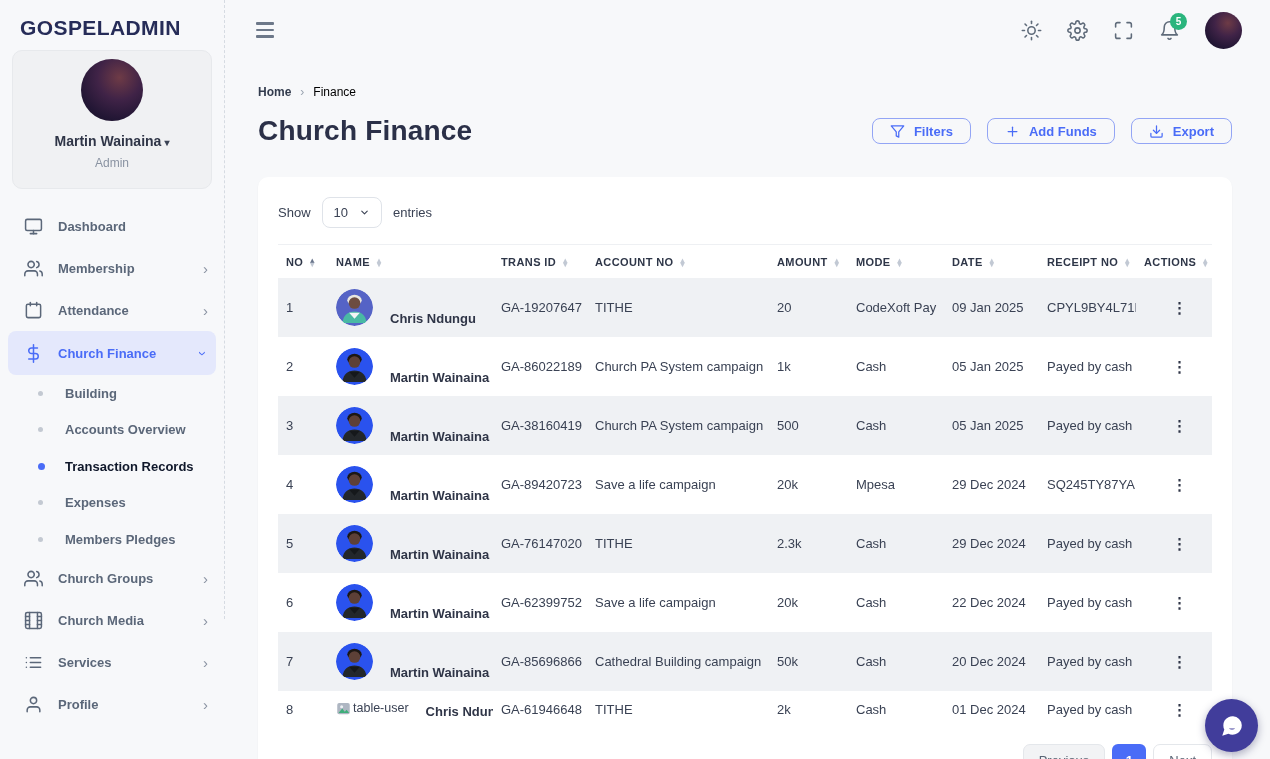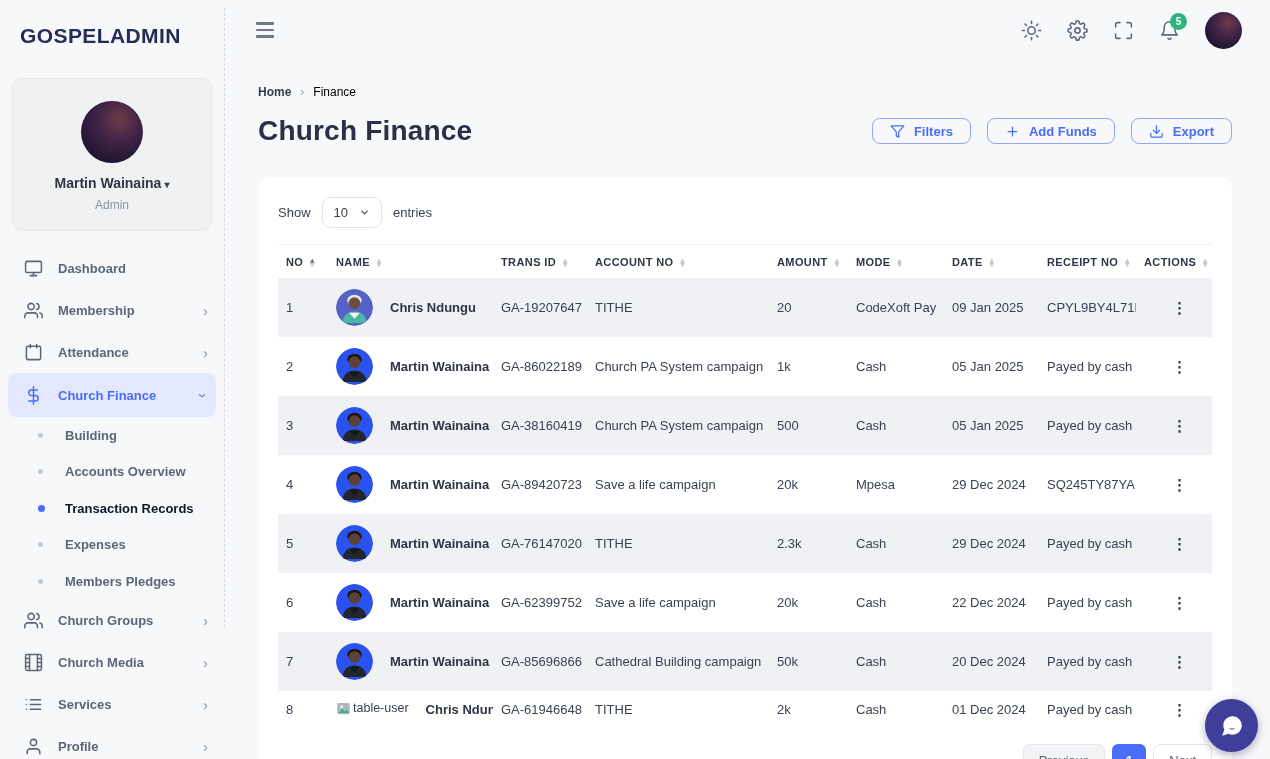--- a/index.html
+++ b/index.html
@@ -4,28 +4,28 @@
 <style>
   * { box-sizing: border-box; }
   html,body { margin:0; padding:0; }
   body {
     width:1270px; height:759px; overflow:hidden; position:relative;
     background:#f7f8fa; color:#3a4254;
     font-family:"Liberation Sans", sans-serif;
   }
 
   
-  .sidebar { position:fixed; left:0; top:8px; width:225px; height:619px;
+  .sidebar { position:fixed; left:0; top:0; width:225px; height:619px;
     border-right:1px dashed #d6dbe2; background:#f7f8fa; z-index:5; }
   .logo { padding:16px 18px 10px 20px; font-size:21px; font-weight:800;
     letter-spacing:.4px; color:#262c58; }
   .logo .o { background:linear-gradient(225deg,#c4573a 30%,#262c58 30%);
     -webkit-background-clip:text; background-clip:text; color:transparent; }
-  .profile-card { margin:20px 12px 4px; background:#f0f1f3; border:1px solid #e7e9ec;
-    border-radius:10px; padding:22px 10px 18px; text-align:center; }
+  .profile-card { margin:0 12px 4px; background:#f0f1f3; border:1px solid #e7e9ec;
+    border-radius:10px; padding:8px 10px 18px; text-align:center; }
   .profile-avatar { width:62px; height:62px; border-radius:50%; margin:0 auto 12px;
     background:radial-gradient(circle at 62% 30%, #6e3b46 0%, #402347 38%, #221634 72%, #150f23 100%); }
   .profile-name { font-size:14px; font-weight:700; color:#2f3547; }
   .profile-name .caret { font-size:10px; color:#3a4254; margin-left:3px; }
   .profile-role { font-size:12px; color:#8a93a2; margin-top:7px; }
 
   .menu { margin-top:16px; }
   .menu-item { display:flex; align-items:center; height:42px; padding:0 16px 0 24px;
     color:#5b6779; font-size:13px; font-weight:700; cursor:pointer; }
   .menu-item svg { width:19px; height:19px; margin-right:15px; flex:none; stroke:currentColor;
@@ -87,21 +87,21 @@
   thead th { text-align:left; font-size:11px; font-weight:700; color:#2e3648;
     letter-spacing:.4px; padding:11px 8px 10px; white-space:nowrap; cursor:pointer; }
   thead { border-top:1px solid #eef0f3; }
   .sort { display:inline-flex; flex-direction:column; margin-left:7px; vertical-align:middle;
     line-height:.5; font-size:8px; color:#c2c9d4; font-style:normal; }
   .sort i { font-style:normal; }
   th.sorted .sort .up { color:#68748a; }
   tbody td { font-size:13px; padding:0 8px; height:59px; color:#3a4254; white-space:nowrap; overflow:hidden; }
   tr.stripe { background:#eff1f4; }
   tr.broken-row td { height:37px; }
-  .name-cell { display:flex; align-items:center; gap:17px; font-weight:700; color:#2f3547; }
+  .name-cell { display:flex; align-items:flex-end; gap:17px; font-weight:700; color:#2f3547; }
   .row-avatar { width:37px; height:37px; border-radius:50%; overflow:hidden; flex:none; }
   .row-avatar svg.person { width:100%; height:100%; display:block; }
   .row-avatar.martin .av-bg{fill:#2a52ee} .row-avatar.martin .av-hair{fill:#1c1714}
   .row-avatar.martin .av-head{fill:#5d4037} .row-avatar.martin .av-body{fill:#23272b}
   .row-avatar.martin .av-collar{fill:#15181b}
   .row-avatar.chris .av-bg{fill:#5563c6} .row-avatar.chris .av-hair{fill:#e8e6e0}
   .row-avatar.chris .av-head{fill:#6d4c41} .row-avatar.chris .av-body{fill:#49b9a4}
   .row-avatar.chris .av-collar{fill:#f2f4f6}
   .row-avatar.broken { width:auto; height:auto; border-radius:0; }
   .broken-wrap { display:none; }

